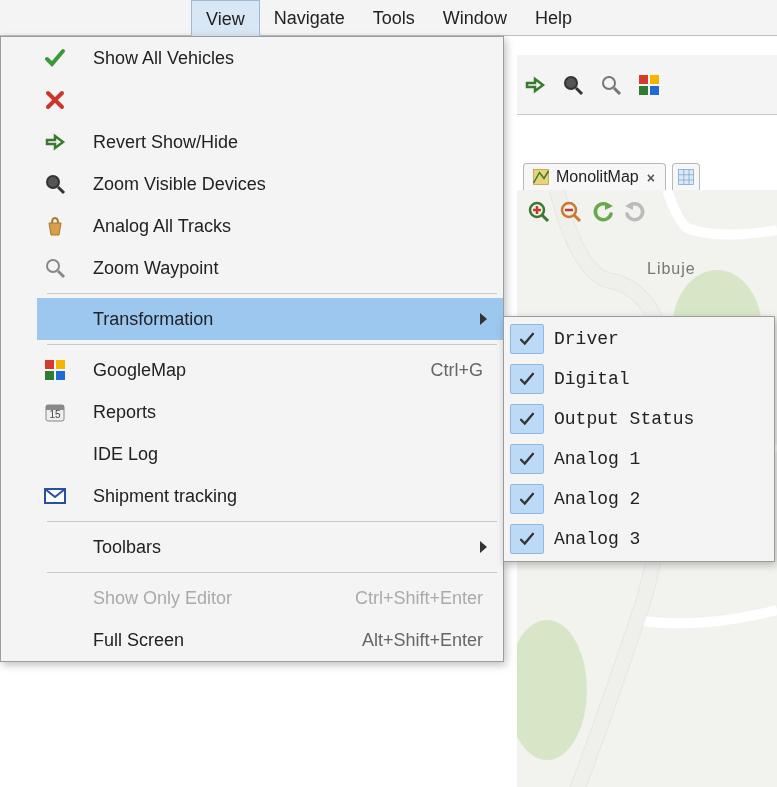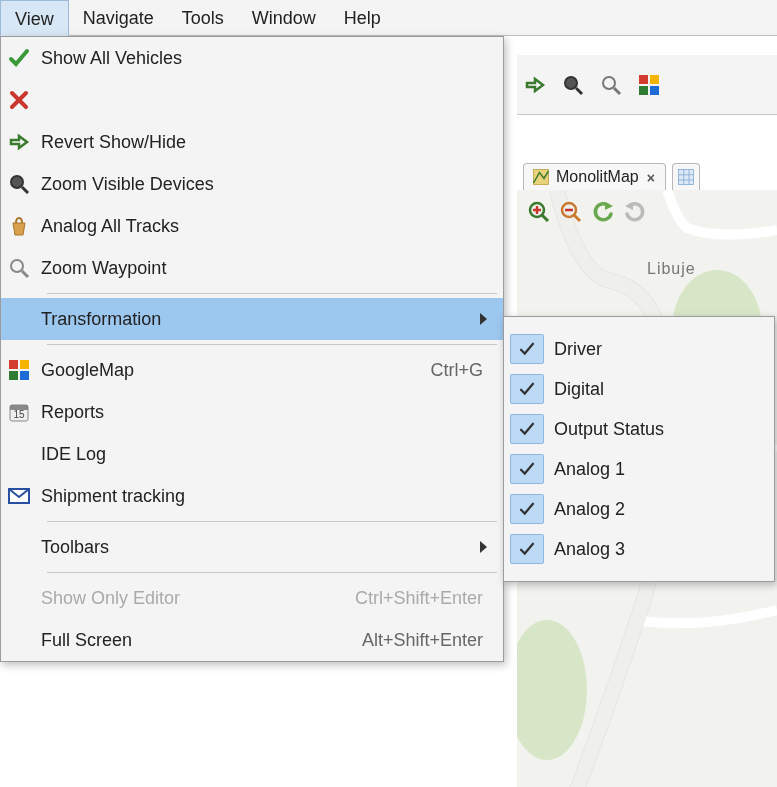--- a/index.html
+++ b/index.html
@@ -14,20 +14,21 @@
     overflow: hidden;
     position: relative;
   }
   .menubar {
     display: flex;
     height: 36px;
     border-bottom: 1px solid #bfbfbf;
     background: #f4f4f4;
     position: relative;
     z-index: 100;
+    justify-content: center;
   }
   .menubar-item {
     padding: 6px 14px;
     line-height: 24px;
     cursor: default;
   }
   .menubar-item.active {
     background: #d8e7f5;
     border: 1px solid #9cb9d8;
     border-bottom: 1px solid #d8e7f5;
@@ -113,22 +114,23 @@
     background: #f4f4f4;
     border: 1px solid #9c9c9c;
     box-shadow: 2px 3px 8px rgba(0,0,0,0.25);
     z-index: 200;
   }
   .menu-row {
     display: flex;
     align-items: center;
     height: 42px;
     padding: 0 12px 0 6px;
-    gap: 0;
+    gap: 16px;
     position: relative;
+    margin-left: 36px;
   }
   .menu-row .icon-slot {
     width: 34px;
     height: 34px;
     display: flex;
     align-items: center;
     flex-shrink: 0;
   }
   .menu-row .label {
     flex: 1;
@@ -161,21 +163,22 @@
   }
   .submenu {
     position: absolute;
     left: 503px;
     top: 316px;
     width: 272px;
     background: #f4f4f4;
     border: 1px solid #9c9c9c;
     box-shadow: 2px 3px 8px rgba(0,0,0,0.25);
     z-index: 300;
-    padding: 12px 0;
+    padding: 2px 0;
+    font-family: Liberation Mono, monospace;
   }
   .sub-row {
     display: flex;
     align-items: center;
     height: 40px;
     padding: 0 12px 0 6px;
     gap: 10px;
   }
   .sub-row .check-slot {
     width: 34px;

